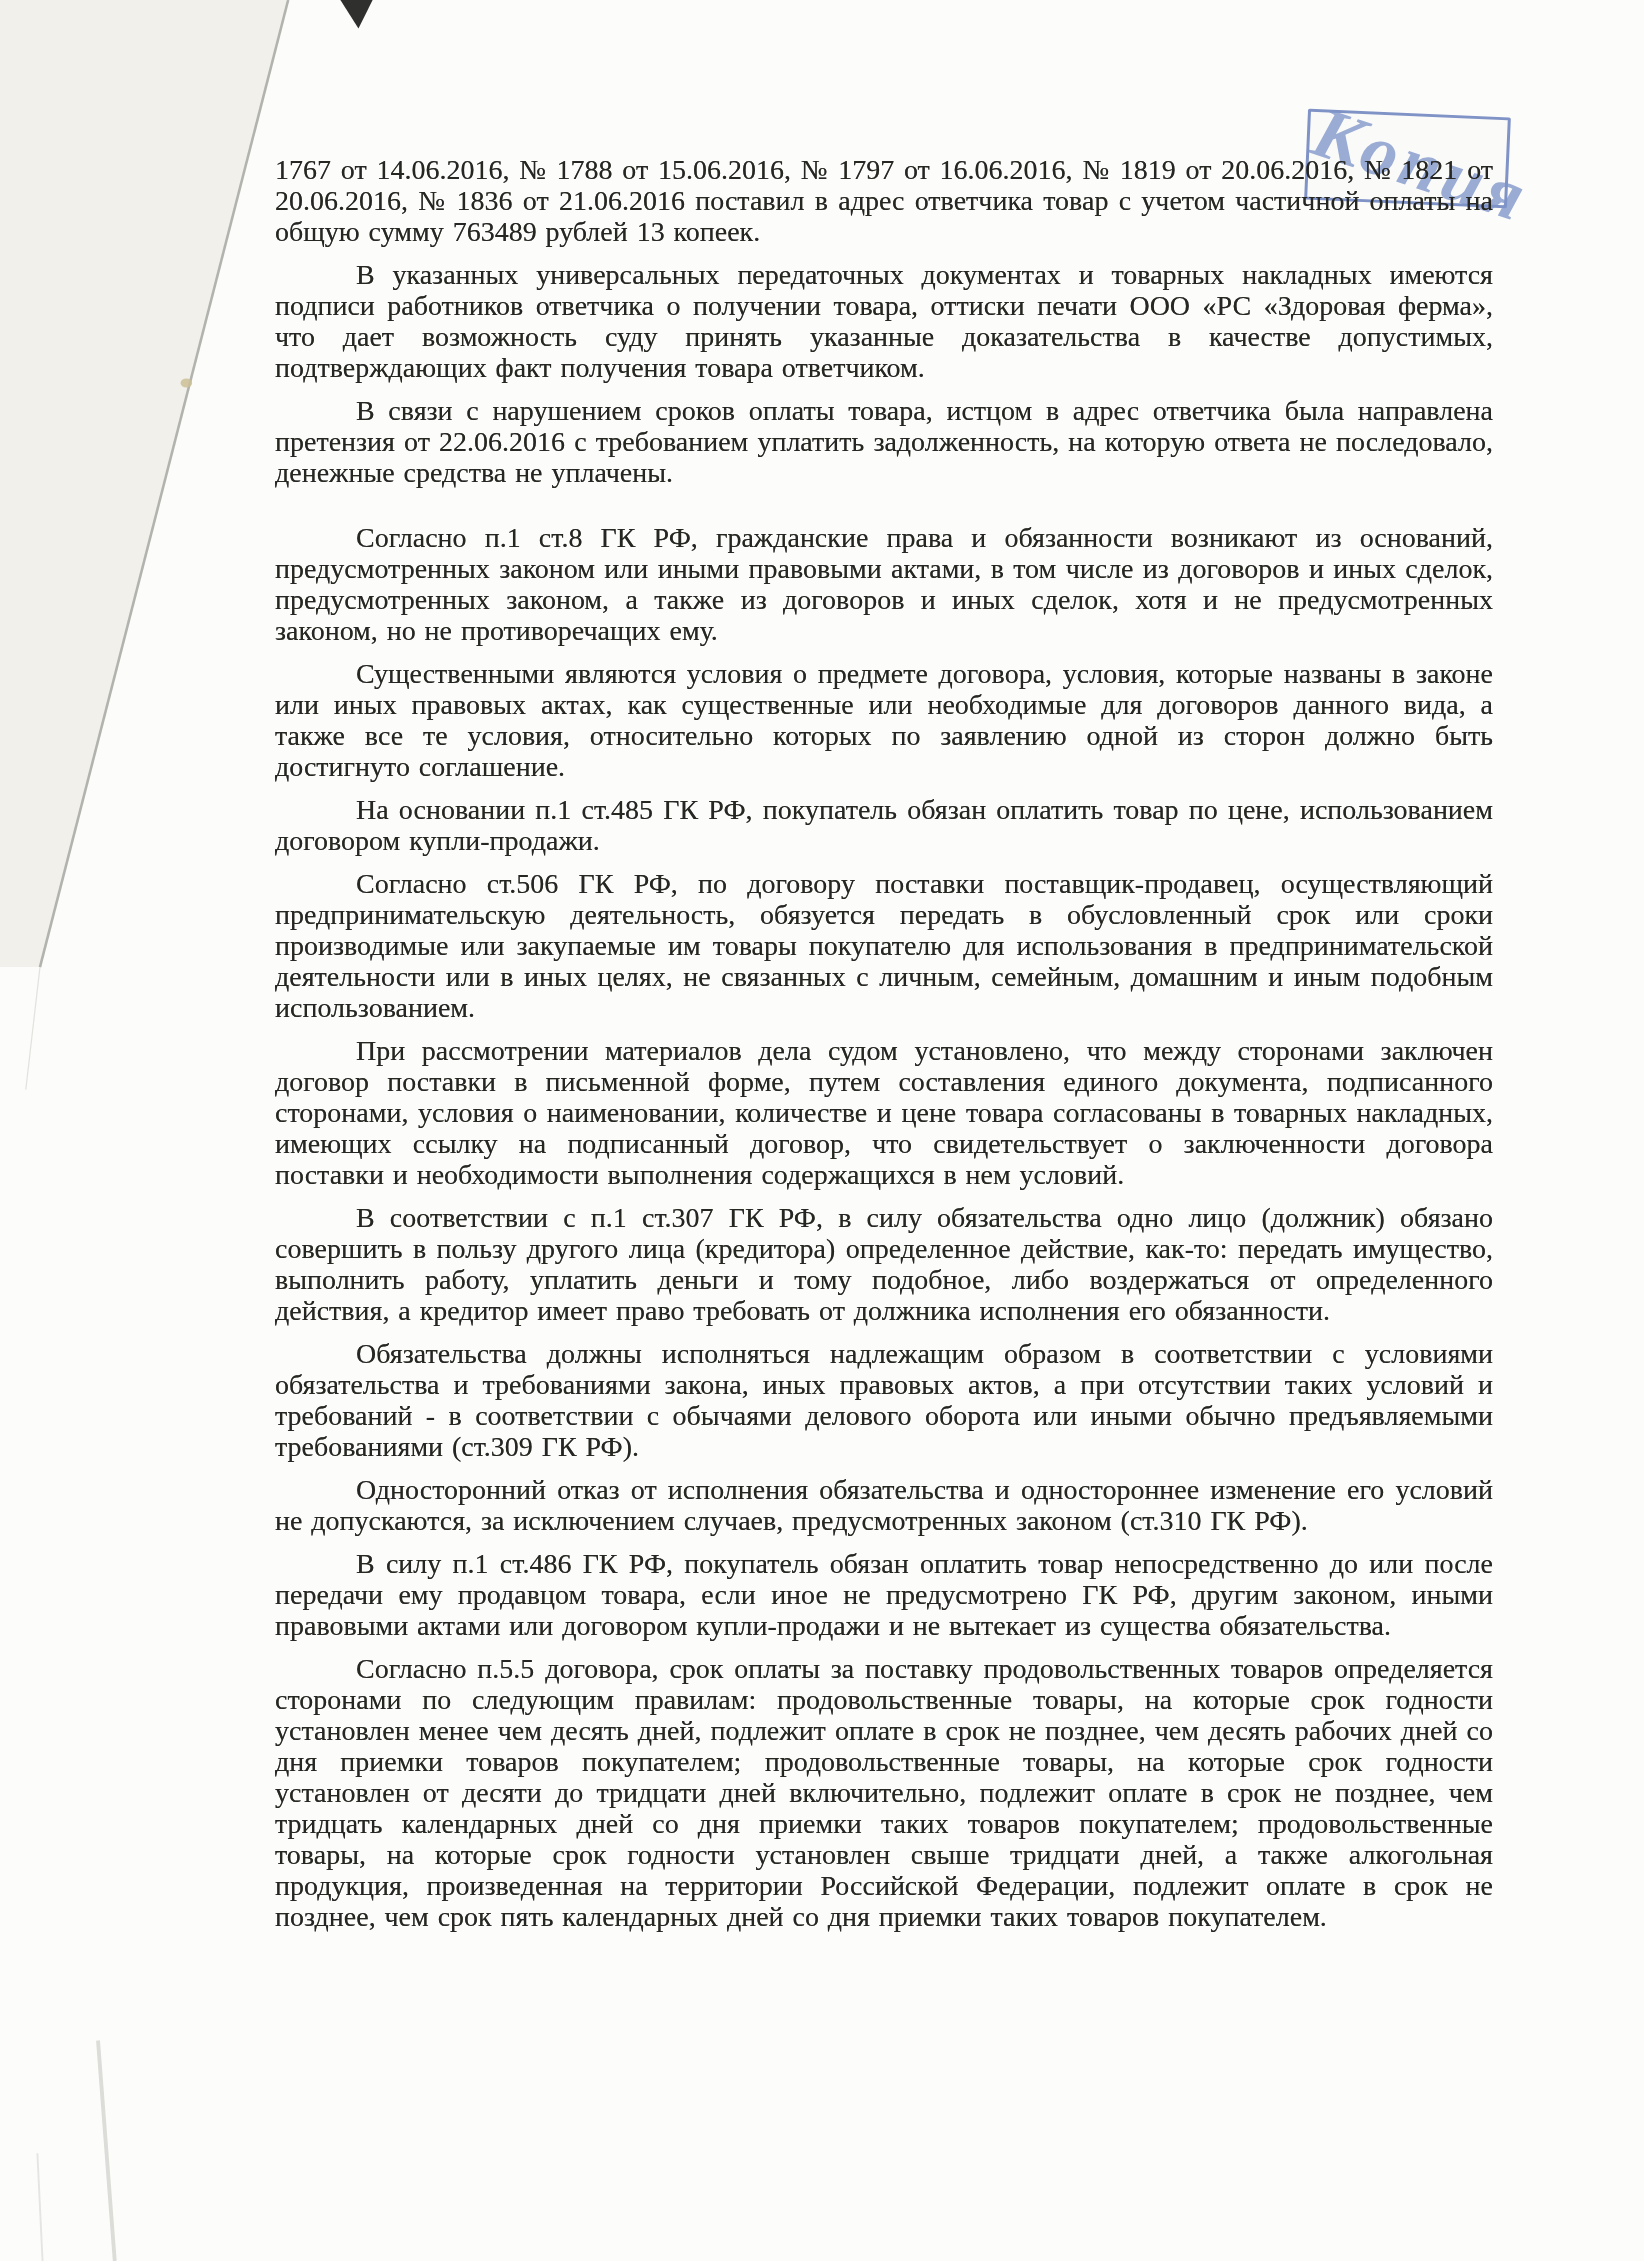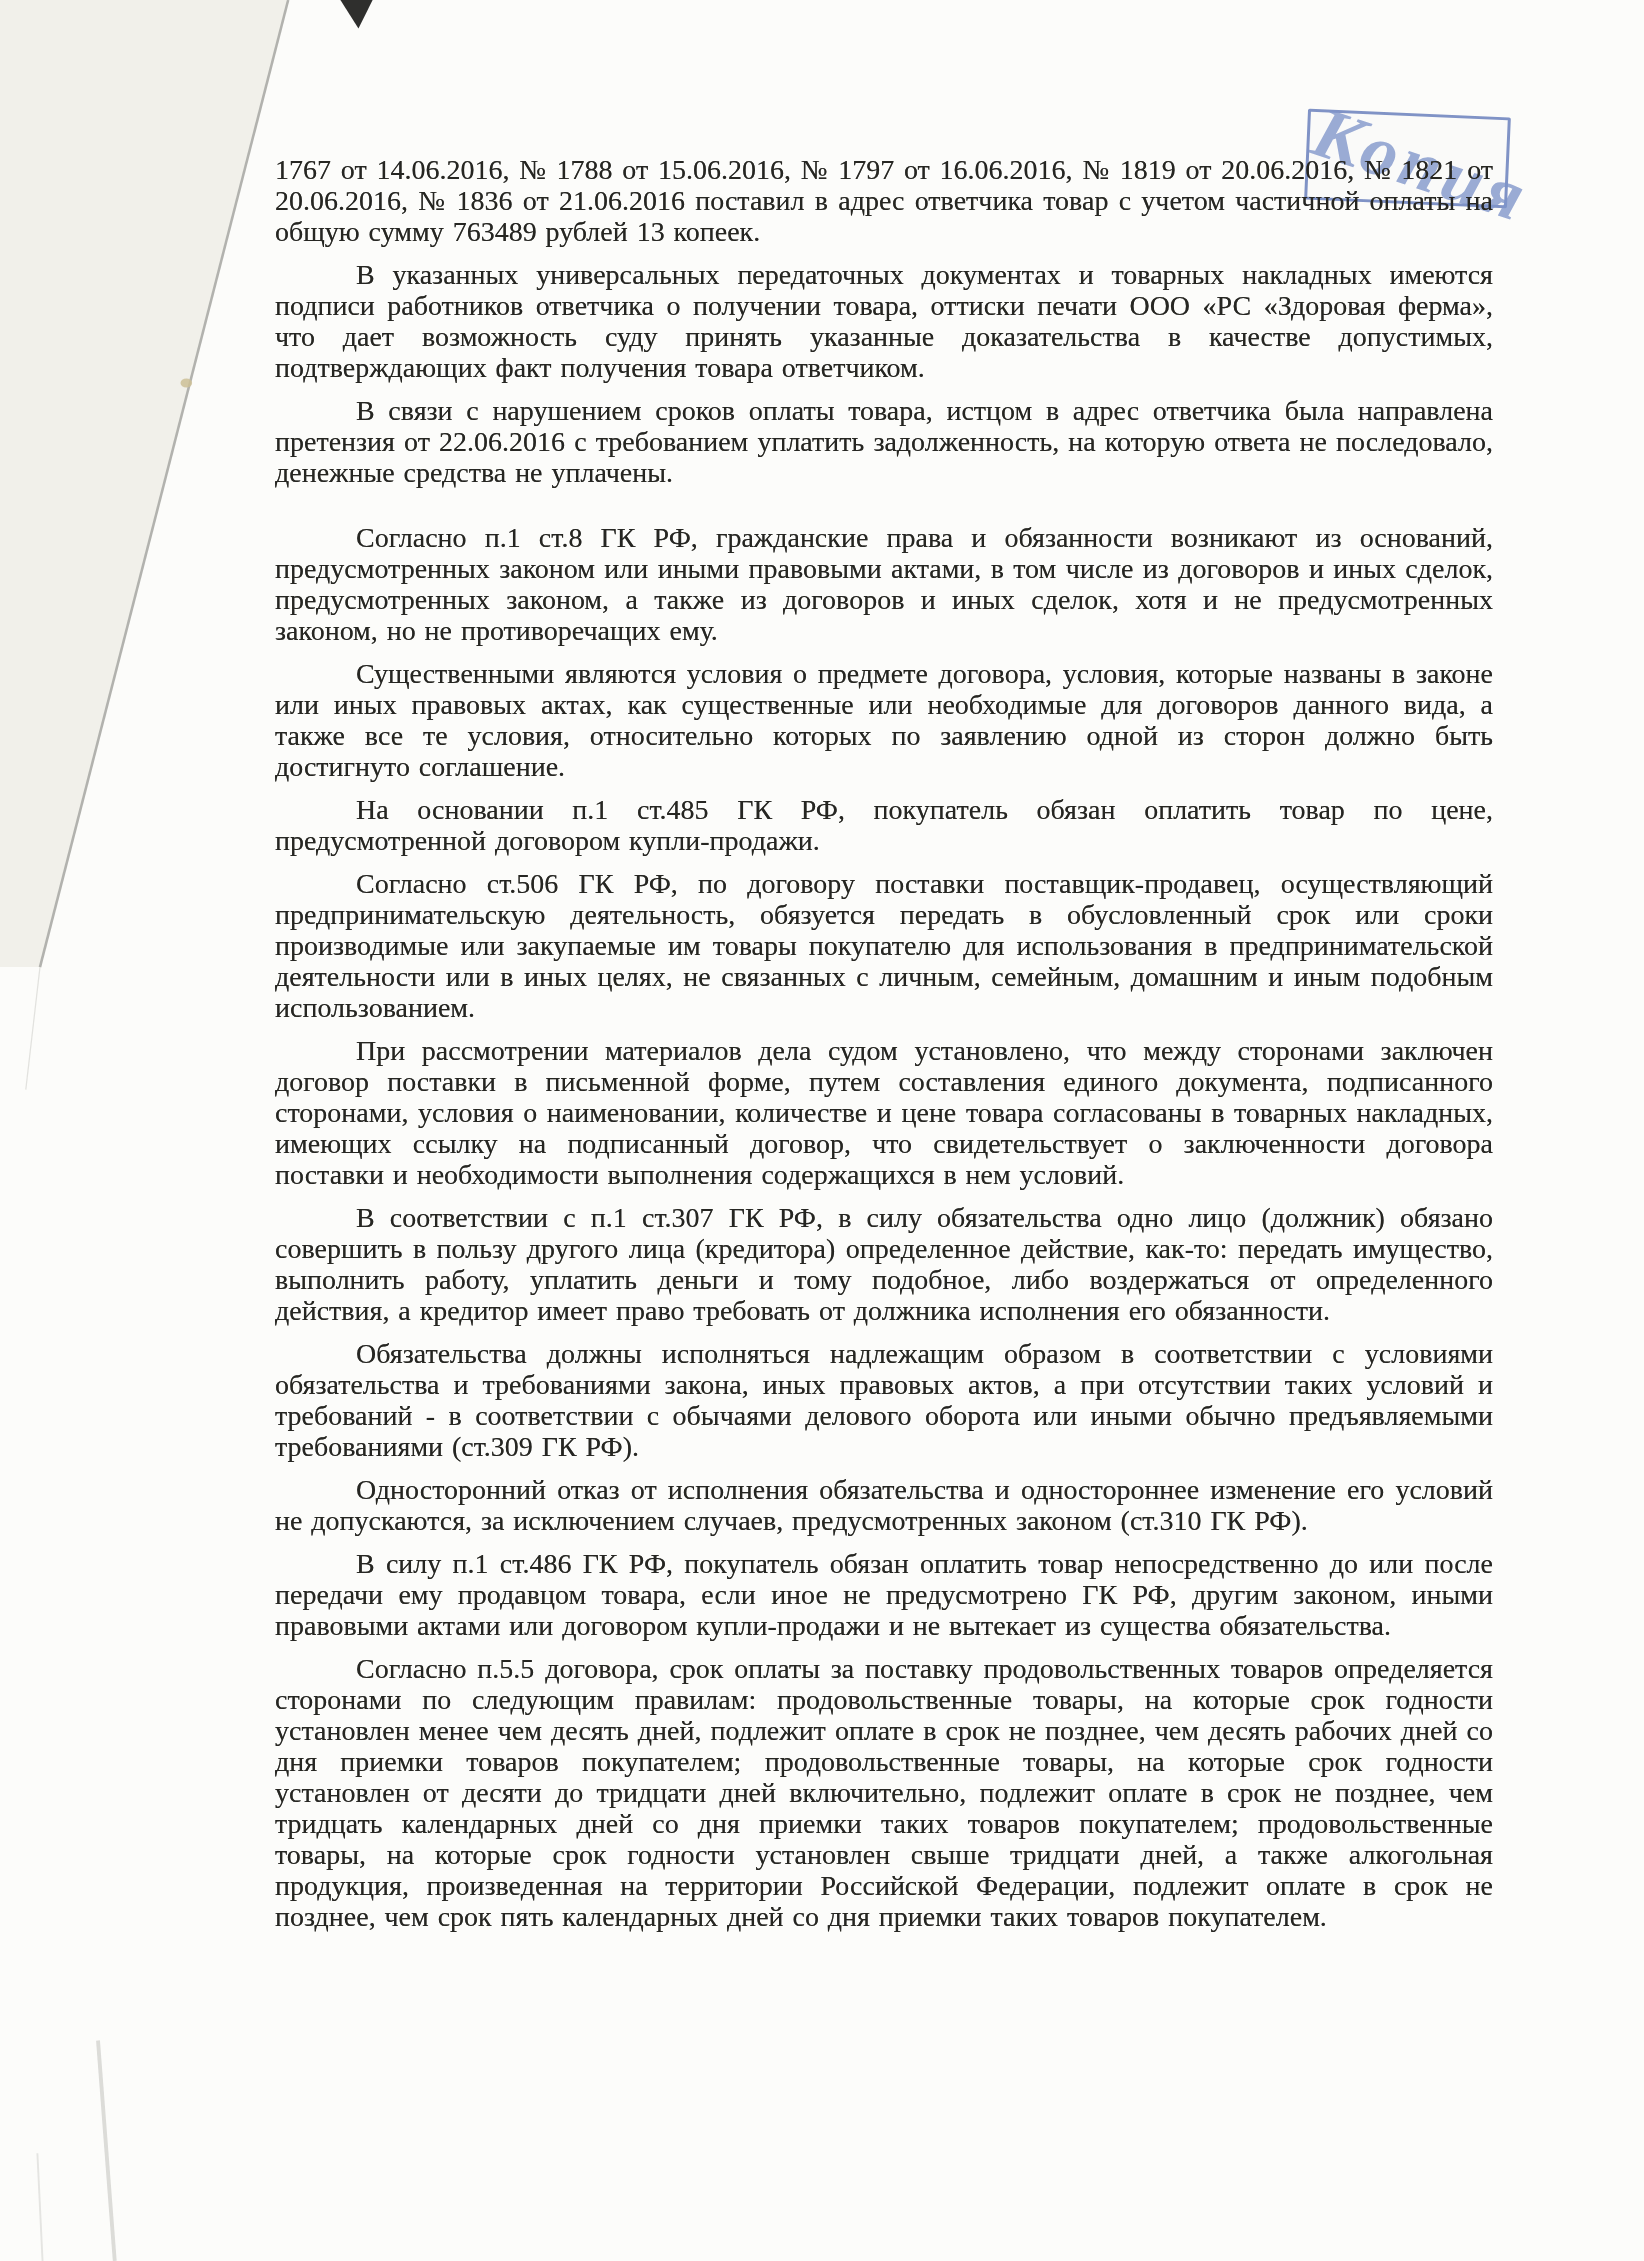--- a/index.html
+++ b/index.html
@@ -94,21 +94,21 @@
 
       <p>В связи с нарушением сроков оплаты товара, истцом в адрес ответчика была направлена претензия от 22.06.2016 с требованием уплатить задолженность, на которую ответа не последовало, денежные средства не уплачены.</p>
 
 
       <p class="gap-before">Согласно п.1 ст.8 ГК РФ, гражданские права и обязанности возникают из оснований, предусмотренных законом или иными правовыми актами, в том числе из договоров и иных сделок, предусмотренных законом, а также из договоров и иных сделок, хотя и не предусмотренных законом, но не противоречащих ему.</p>
 
 
       <p>Существенными являются условия о предмете договора, условия, которые названы в законе или иных правовых актах, как существенные или необходимые для договоров данного вида, а также все те условия, относительно которых по заявлению одной из сторон должно быть достигнуто соглашение.</p>
 
 
-      <p>На основании п.1 ст.485 ГК РФ, покупатель обязан оплатить товар по цене, предусмотренной договором купли-продажи.</p>
+      <p>На основании п.1 ст.485 ГК РФ, покупатель обязан оплатить товар по цене, использованием договором купли-продажи.</p>
 
       <p>Согласно ст.506 ГК РФ, по договору поставки поставщик-продавец, осуществляющий предпринимательскую деятельность, обязуется передать в обусловленный срок или сроки производимые или закупаемые им товары покупателю для использования в предпринимательской деятельности или в иных целях, не связанных с личным, семейным, домашним и иным подобным использованием.</p>
 
       <p>При рассмотрении материалов дела судом установлено, что между сторонами заключен договор поставки в письменной  форме, путем составления единого документа, подписанного сторонами, условия о наименовании, количестве и цене товара согласованы в товарных накладных, имеющих ссылку на подписанный договор, что свидетельствует о заключенности договора поставки и необходимости выполнения содержащихся в нем условий.</p>
 
 
       <p>В соответствии с п.1 ст.307 ГК РФ, в силу обязательства одно лицо (должник) обязано совершить в пользу другого лица (кредитора) определенное действие, как-то: передать имущество, выполнить работу, уплатить деньги и тому подобное, либо воздержаться от определенного действия, а кредитор имеет право требовать от должника исполнения его обязанности.</p>
 
       <p>Обязательства должны исполняться надлежащим образом в соответствии с условиями обязательства и требованиями закона, иных правовых актов, а при отсутствии таких условий и требований - в соответствии с обычаями делового оборота или иными обычно предъявляемыми требованиями (ст.309 ГК РФ).</p>
 

